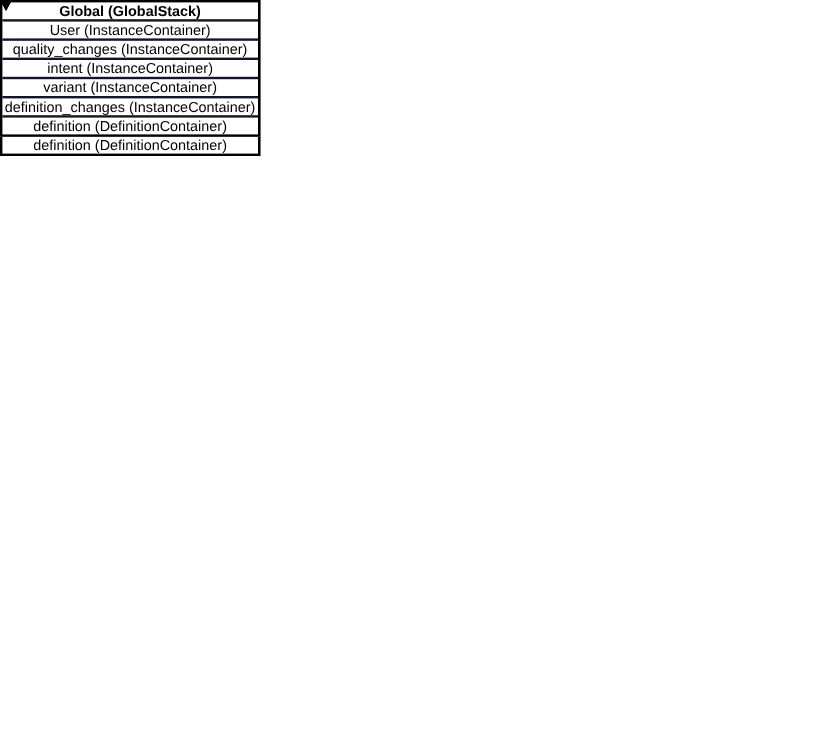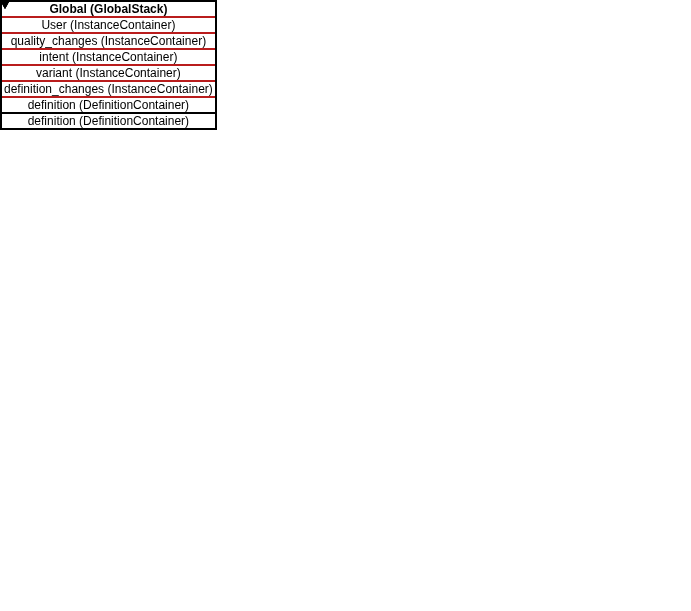--- a/index.html
+++ b/index.html
@@ -29,21 +29,21 @@
     flex: 1;
     display: flex;
     align-items: center;
     justify-content: center;
     text-align: center;
     padding: 0 2px;
     white-space: nowrap;
     overflow: hidden;
   }
   .stack > div + div {
-    border-top: 2px solid #b91c1c;
+    border-top: 2px solid #0f172a;
   }
   .stack-header {
     font-weight: bold;
   }
   .line {
     position: absolute;
     background: #000000;
   }
   .arrowhead {
     position: absolute;

